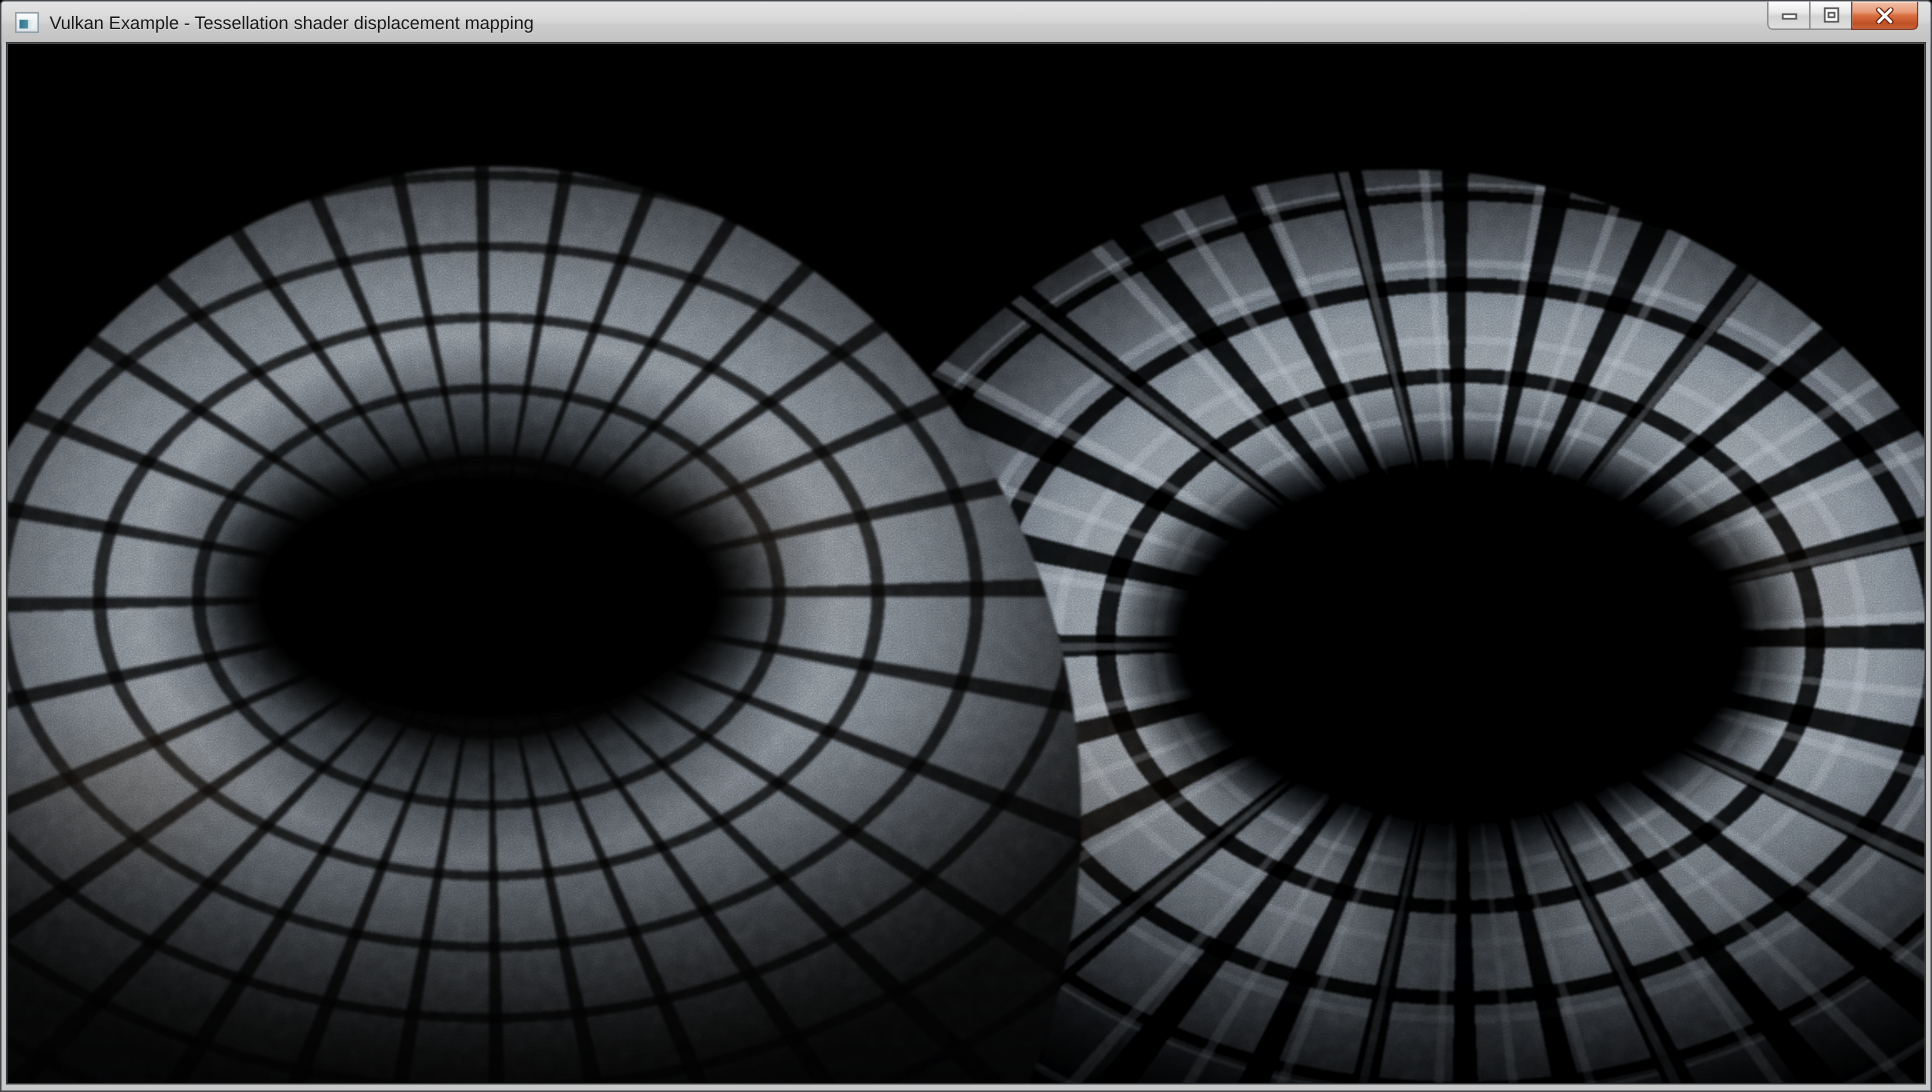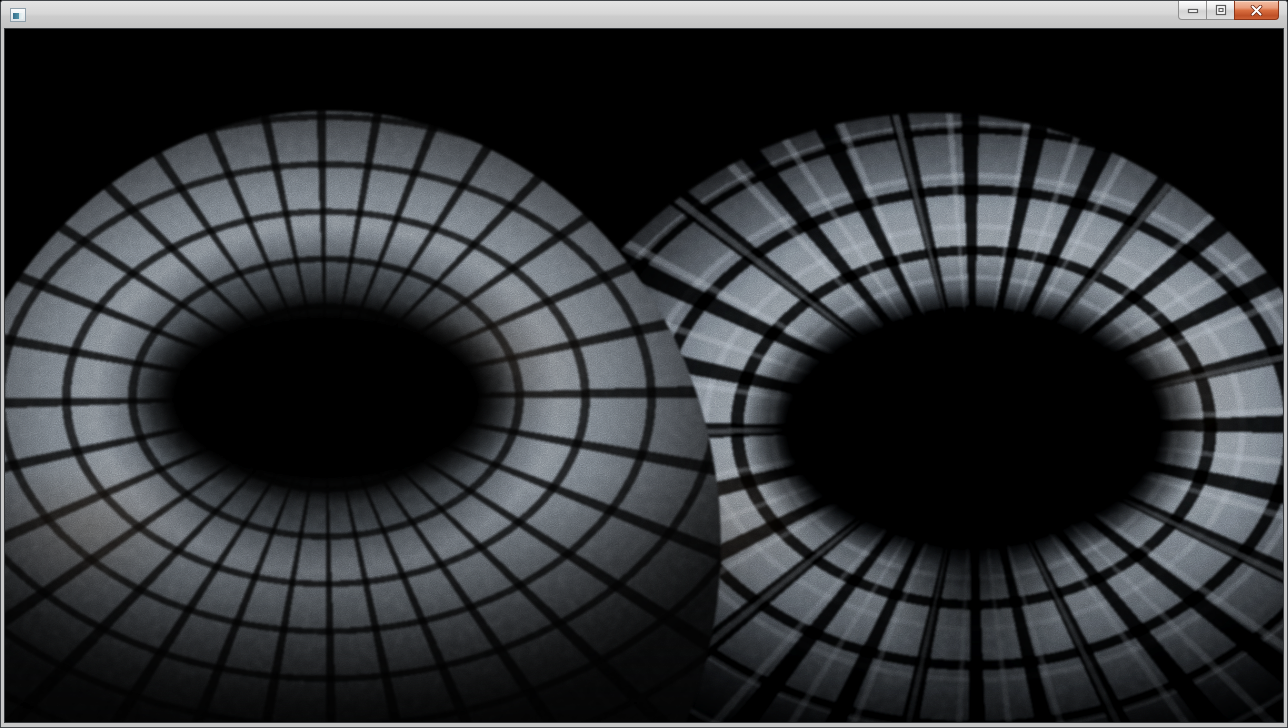--- a/index.html
+++ b/index.html
@@ -97,20 +97,21 @@
 </style>
 </head>
 <body>
 
 <div class="window">
 
   <div class="titlebar">
     <span class="app-icon">
       <span class="app-icon-pane"></span>
     </span>
+    <span class="title">Vulkan Example - Tessellation shader displacement mapping</span>
 
     <div class="controls">
       <button class="wbtn min" title="Minimize">
         <svg width="14" height="10" viewBox="0 0 14 10">
           <rect x="2.5" y="4.5" width="9" height="3" fill="#ffffff" stroke="#5c5c5c" stroke-width="1.2"></rect>
         </svg>
       </button>
       <button class="wbtn max" title="Maximize">
         <svg width="14" height="12" viewBox="0 0 14 12">
           <rect x="2.5" y="1.5" width="9" height="9" fill="#ffffff" stroke="#5c5c5c" stroke-width="1.2"></rect>

